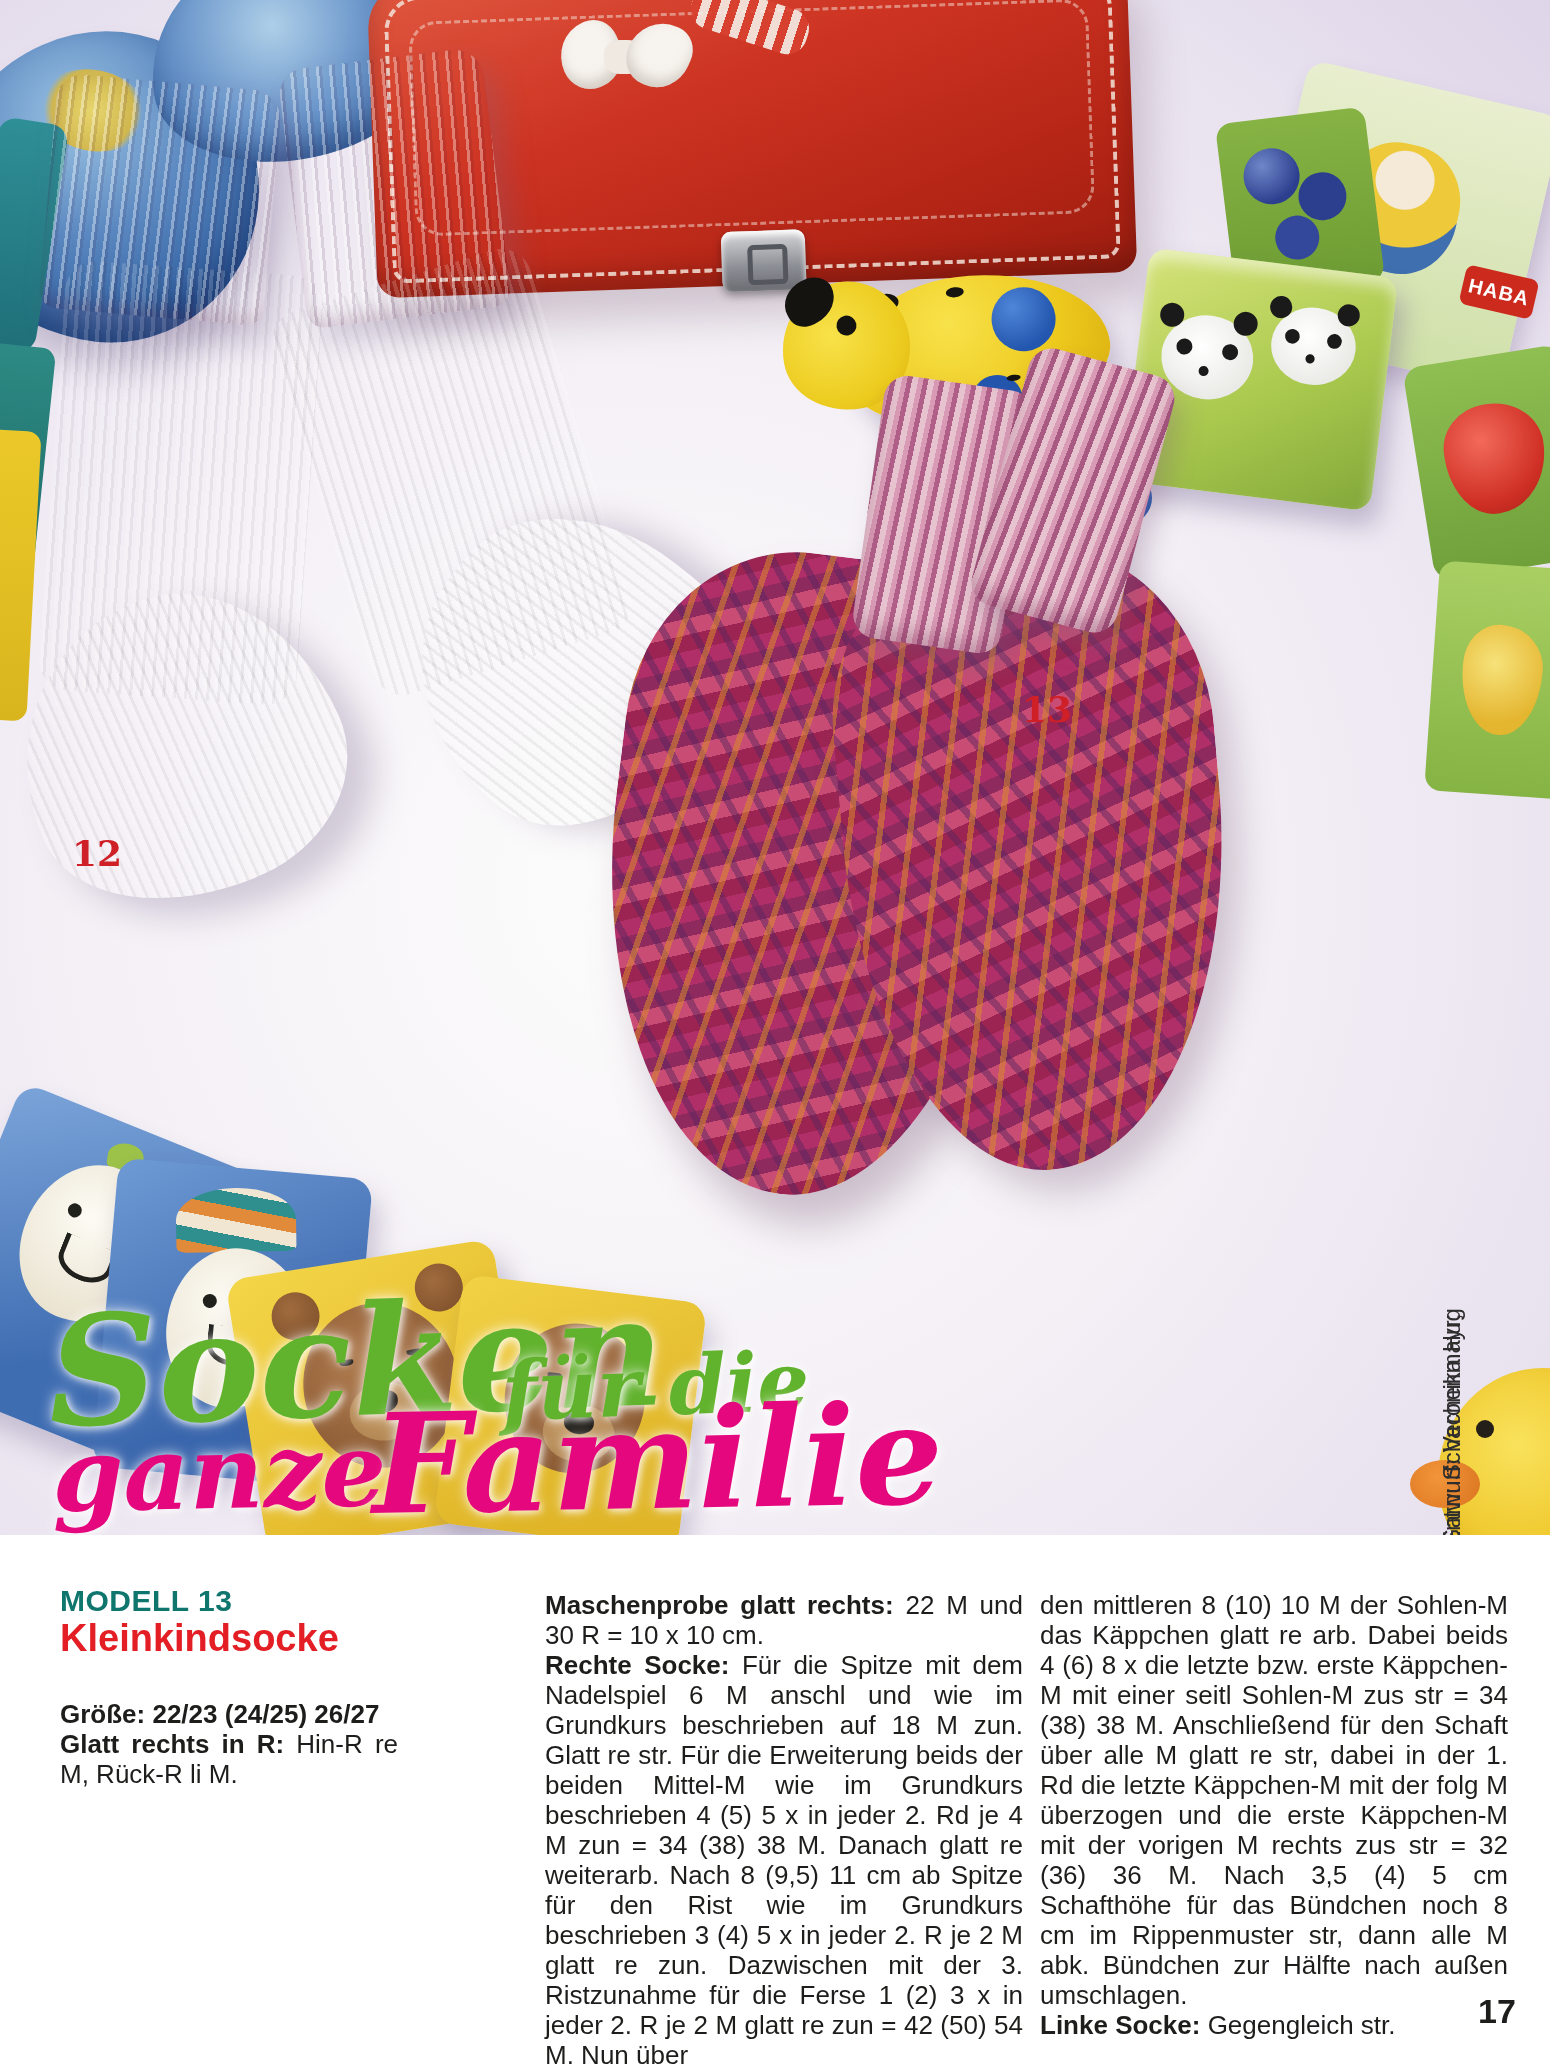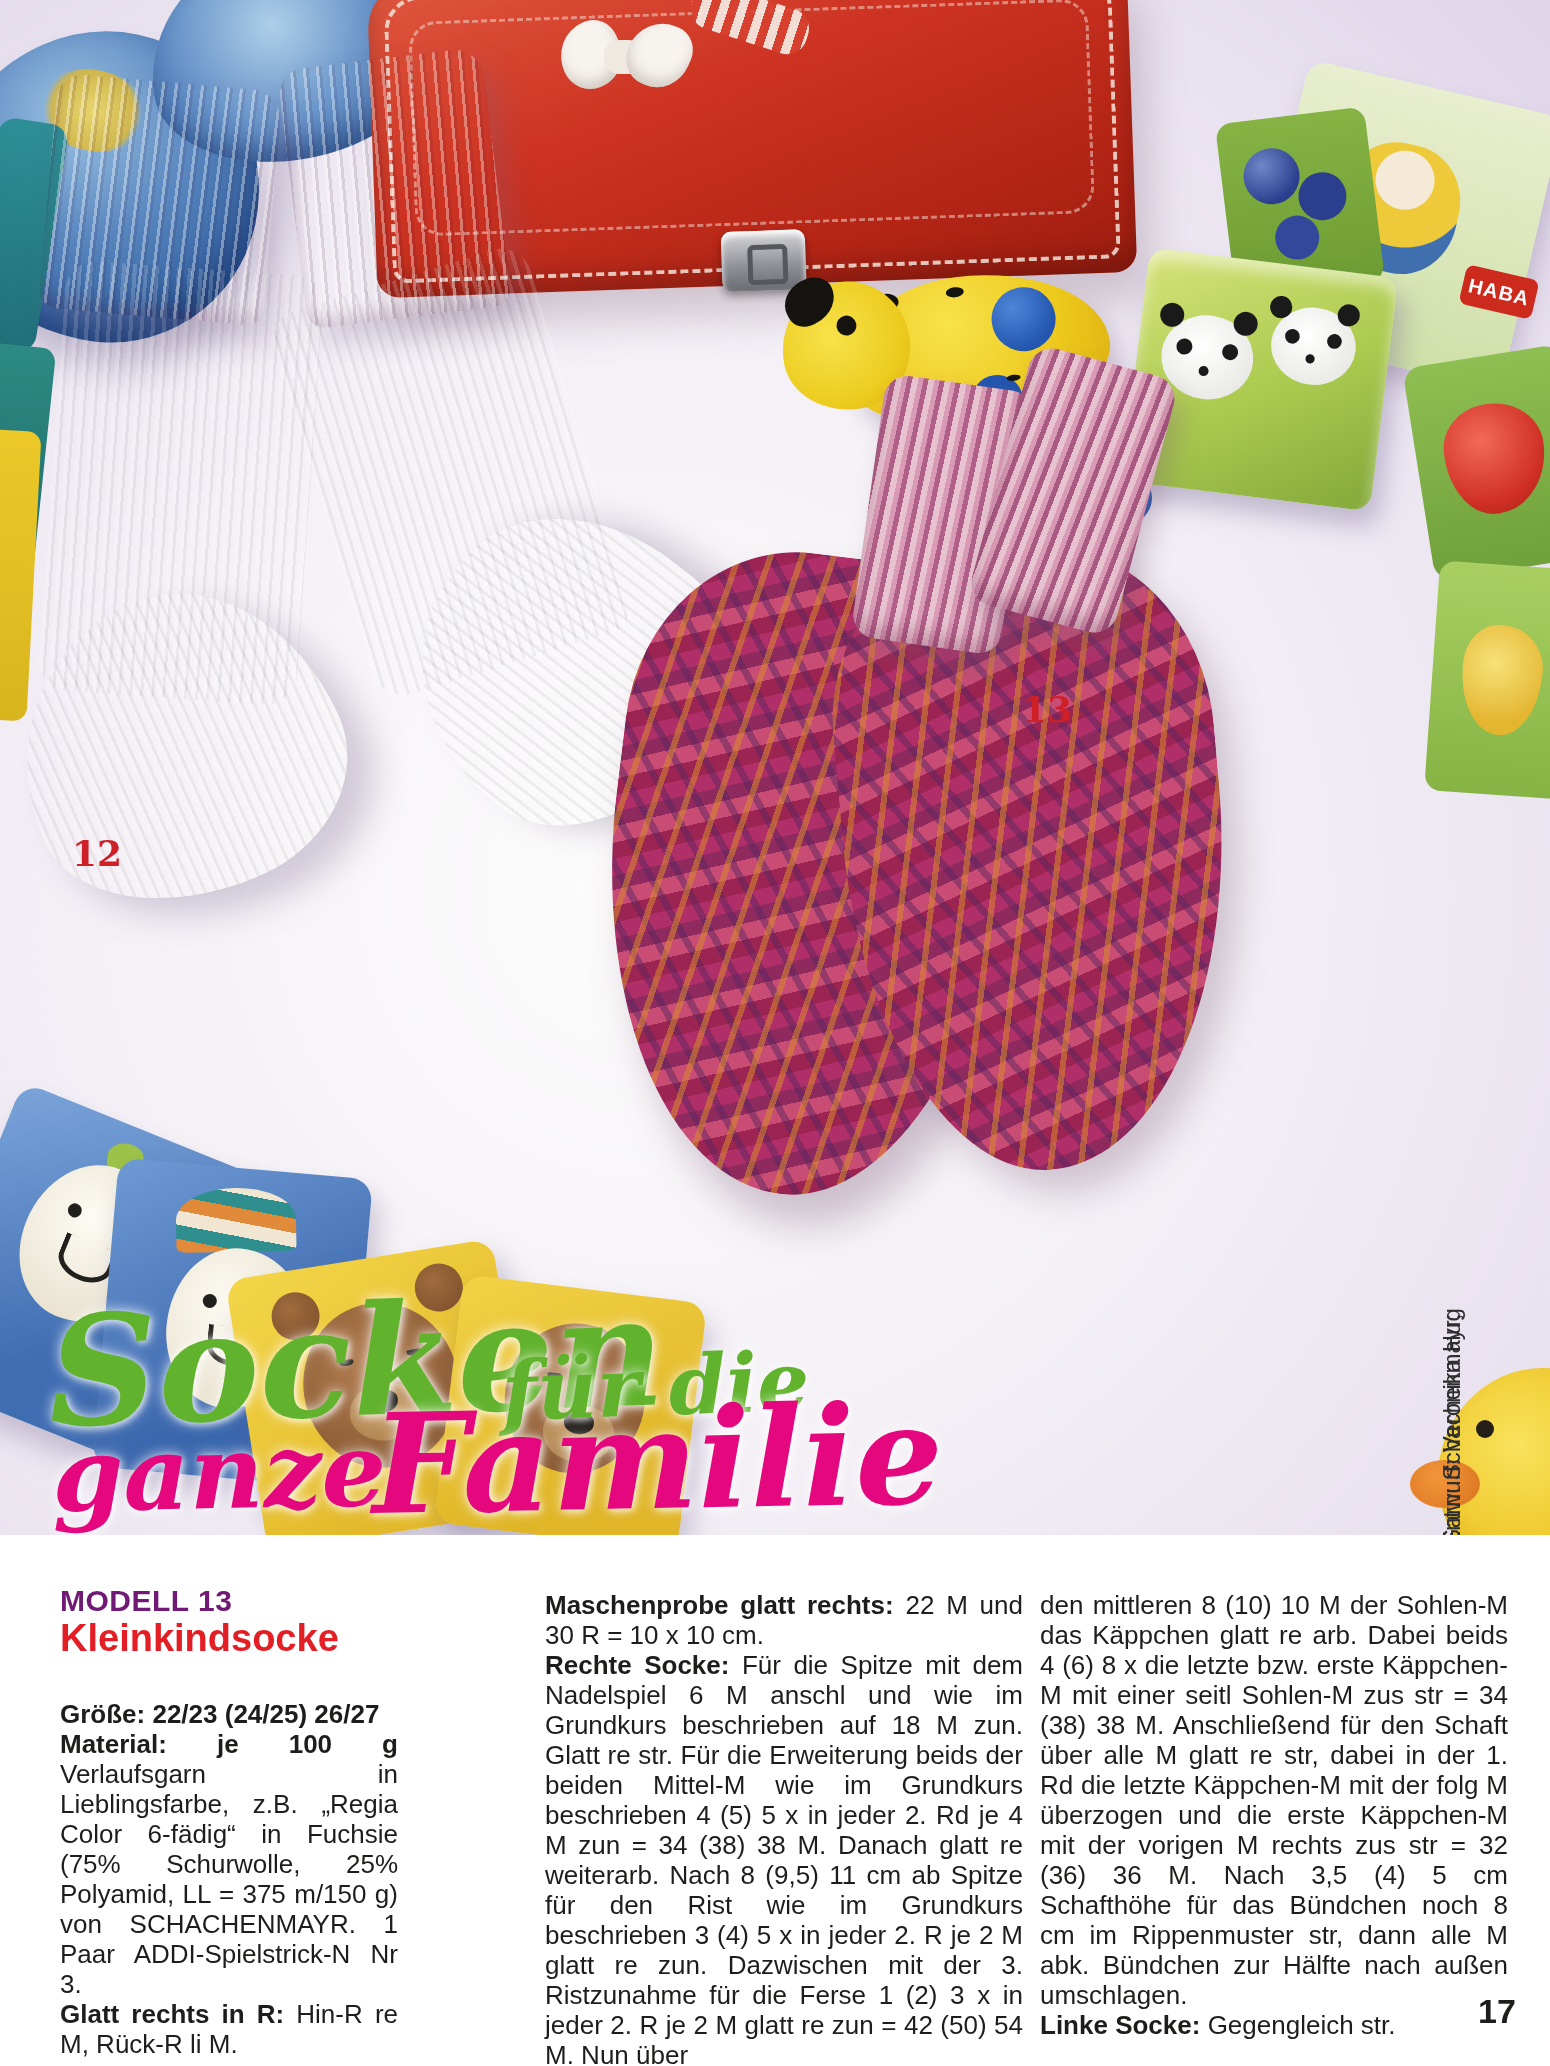--- a/index.html
+++ b/index.html
@@ -197,21 +197,21 @@
   .h-familie{left:372px;top:1378px;font-size:138px;color:#e5077d;transform:rotate(-1deg);}
   
   .credit{left:1322px;top:1362px;width:300px;height:70px;transform:rotate(-90deg);
       font-size:24px;line-height:30px;color:#2e2e2e;text-align:left;}
   
   .article{position:absolute;left:0;top:1535px;width:1550px;height:531px;background:#fff;}
   .col{position:absolute;top:50px;font-size:26px;line-height:30px;text-align:justify;}
   .col1{left:60px;width:338px;}
   .col2{left:545px;width:478px;top:55px;}
   .col3{left:1040px;width:468px;top:55px;}
-  .model-label{font-size:30px;font-weight:bold;color:#701a75;letter-spacing:.5px;line-height:32px;}
+  .model-label{font-size:30px;font-weight:bold;color:#0f766e;letter-spacing:.5px;line-height:32px;}
   .model-title{font-size:38px;font-weight:bold;color:#e31e24;line-height:42px;margin-bottom:40px;}
   .col p{margin:0;}
   .col b{font-weight:bold;margin-top:15px;}
   .pageno{position:absolute;left:1478px;top:1992px;font-size:34px;font-weight:bold;color:#1d1d1b;}
 </style>
 </head>
 <body>
 
 <div class="page">
 
@@ -300,21 +300,20 @@
       <div>Garn: Schachenmayr;</div>
       <div>Entwurf: Veronika Hug</div>
     </div>
   </div>
 
   <div class="article">
     <div class="col col1">
       <div class="model-label">MODELL 13</div>
       <div class="model-title">Kleinkindsocke</div>
       <p><b>Größe: 22/23 (24/25) 26/27</b><span></span></p>
-      <p><b>Material: je 100 g</b><span> Verlaufsgarn in Lieblingsfarbe, z.B. „Regia Color 6-fädig“ in Fuchsie (75% Schurwolle, 25% Polyamid, LL = 375 m/150 g) von SCHACHENMAYR. 1 Paar ADDI-Spielstrick-N Nr 3.</span></p>
       <p><b>Glatt rechts in R:</b><span> Hin-R re M, Rück-R li M.</span></p>
 
     </div>
 
     <div class="col col2">
       <p><b>Maschenprobe glatt rechts:</b><span> 22 M und 30 R = 10 x 10 cm.</span></p>
       <p><b>Rechte Socke:</b><span> Für die Spitze mit dem Nadelspiel 6 M anschl und wie im Grundkurs beschrieben auf 18 M zun. Glatt re str. Für die Erweiterung beids der beiden Mittel-M wie im Grundkurs beschrieben 4 (5) 5 x in jeder 2. Rd je 4 M zun = 34 (38) 38 M. Danach glatt re weiterarb. Nach 8 (9,5) 11 cm ab Spitze für den Rist wie im Grundkurs beschrieben 3 (4) 5 x in jeder 2. R je 2 M glatt re zun. Dazwischen mit der 3. Ristzunahme für die Ferse 1 (2) 3 x in jeder 2. R je 2 M glatt re zun = 42 (50) 54 M. Nun über</span></p>
     </div>
 
     <div class="col col3">

